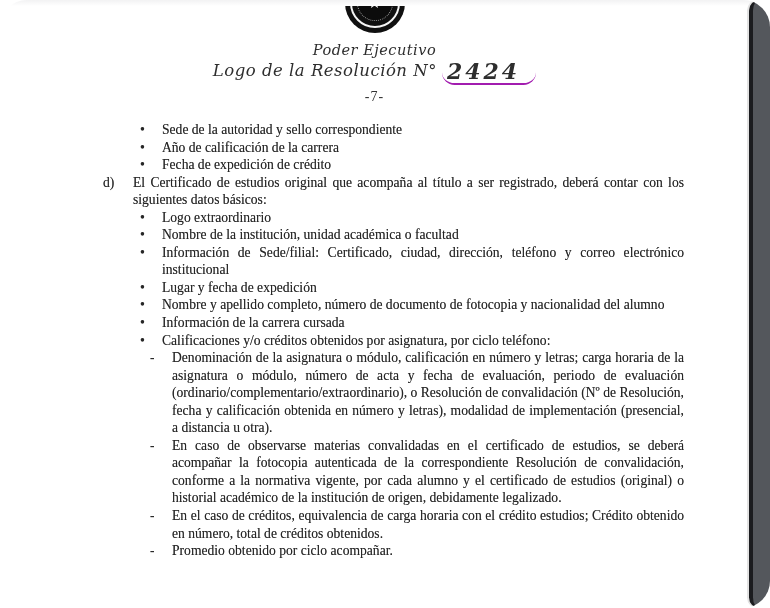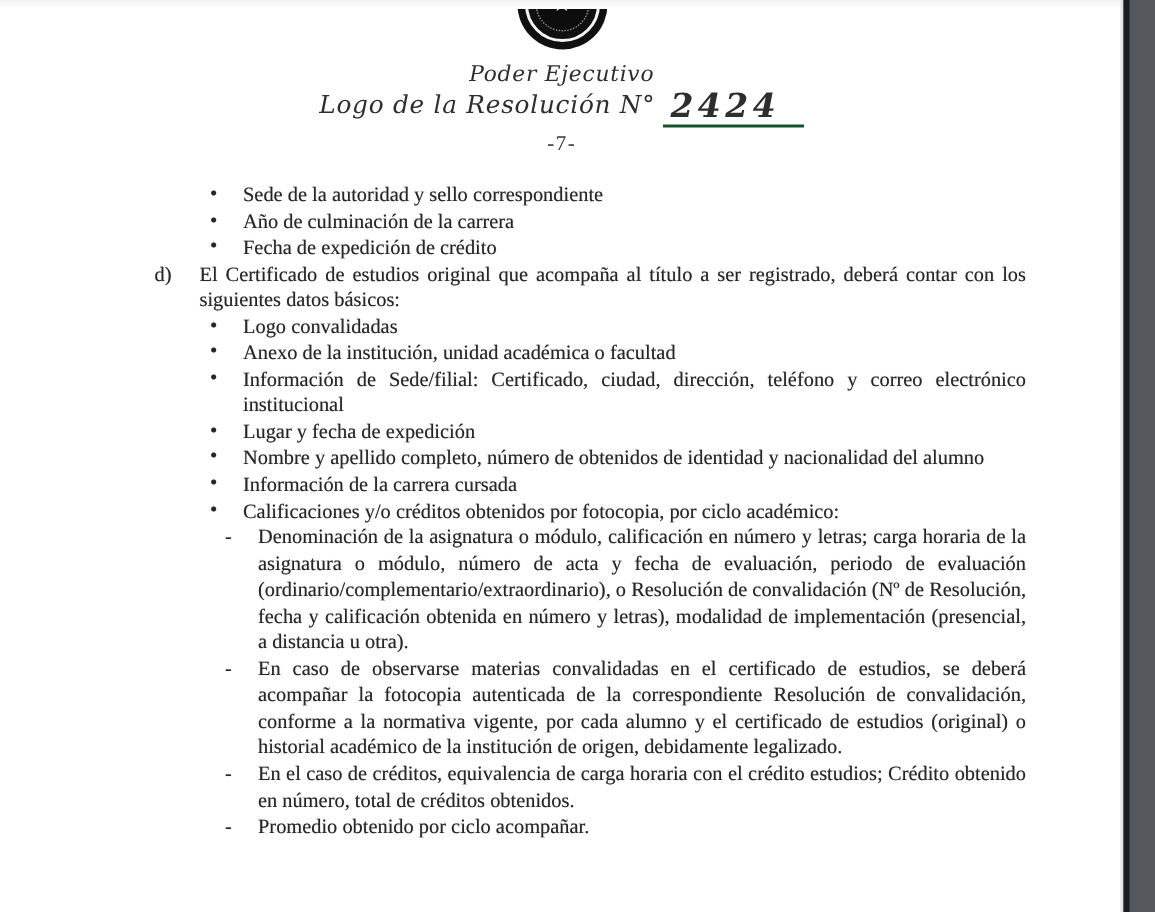--- a/index.html
+++ b/index.html
@@ -1,15 +1,15 @@
 <!DOCTYPE html>
 <html><head>
 <meta charset="utf-8">
 <style>
-  * { margin:0; padding:0; box-sizing:border-box; }
+  * { margin:0; padding:0; box-sizing:border-box;border-radius:27px; }
   html,body { width:770px; height:608px; }
   body {
     position:relative; overflow:hidden; background:#ffffff;
     font-family:"Liberation Serif", serif; color:#262626;
   }
   .top-band {
     position:absolute; top:0; left:0; width:100%; height:6px;
     background:linear-gradient(#f2f2f3, #ffffff); z-index:5;
   }
   .viewer-backdrop {
@@ -31,21 +31,21 @@
     border:1px dotted #9a9a9a; display:flex; align-items:center; justify-content:center;
     color:#ffffff; font-size:15px; line-height:1;
   }
   .script { font-family:"DejaVu Serif", serif; font-style:italic; color:#2e2e2e; letter-spacing:0.5px; }
   .h-line1 { font-size:14.5px; margin-top:9px; }
   .h-line2 { font-size:16.5px; margin-top:3px; }
   .h-line3 { font-size:16.5px; margin-top:2px; }
   .res-number {
     display:inline-block; font-family:"DejaVu Serif", serif; font-style:italic;
     font-weight:bold; font-size:22px; letter-spacing:3px; line-height:1;
-    border-bottom:2px solid #14532d; padding:0 16px 1px 5px; margin-left:5px;
+    border-bottom:2px solid #a21caf; padding:0 16px 1px 5px; margin-left:5px;
     vertical-align:-3px;
   }
   .page-num { font-size:14px; letter-spacing:1px; margin-top:4px; color:#333; }
 
   
   .doc-body {
     position:absolute; left:103px; top:121px; width:581px;
     font-size:13.6px; line-height:17.55px; color:#262626;
     text-shadow:0 0 0.6px rgba(55,55,55,0.55);
   }
@@ -80,59 +80,59 @@
   </div>
 
   <div class="doc-body">
 
     <div class="row bullet-row">
       <span class="bullet-marker">•</span>
       <span class="txt">Sede de la autoridad y sello correspondiente</span>
     </div>
     <div class="row bullet-row">
       <span class="bullet-marker">•</span>
-      <span class="txt">Año de culminación de la carrera</span>
+      <span class="txt">Año de calificación de la carrera</span>
     </div>
     <div class="row bullet-row">
       <span class="bullet-marker">•</span>
       <span class="txt">Fecha de expedición de crédito</span>
     </div>
 
     <div class="row d-row">
       <span class="d-label">d)</span>
       <span class="txt">El Certificado de estudios original que acompaña al título a ser registrado, deberá contar con los siguientes datos básicos:</span>
     </div>
 
     <div class="row bullet-row">
       <span class="bullet-marker">•</span>
-      <span class="txt">Logo convalidadas</span>
+      <span class="txt">Logo extraordinario</span>
     </div>
     <div class="row bullet-row">
       <span class="bullet-marker">•</span>
-      <span class="txt">Anexo de la institución, unidad académica o facultad</span>
+      <span class="txt">Nombre de la institución, unidad académica o facultad</span>
     </div>
     <div class="row bullet-row">
       <span class="bullet-marker">•</span>
       <span class="txt">Información de Sede/filial: Certificado, ciudad, dirección, teléfono y correo electrónico institucional</span>
     </div>
     <div class="row bullet-row">
       <span class="bullet-marker">•</span>
       <span class="txt">Lugar y fecha de expedición</span>
     </div>
     <div class="row bullet-row">
       <span class="bullet-marker">•</span>
-      <span class="txt">Nombre y apellido completo, número de obtenidos de identidad y nacionalidad del alumno</span>
+      <span class="txt">Nombre y apellido completo, número de documento de fotocopia y nacionalidad del alumno</span>
     </div>
     <div class="row bullet-row">
       <span class="bullet-marker">•</span>
       <span class="txt">Información de la carrera cursada</span>
     </div>
     <div class="row bullet-row">
       <span class="bullet-marker">•</span>
-      <span class="txt">Calificaciones y/o créditos obtenidos por fotocopia, por ciclo académico:</span>
+      <span class="txt">Calificaciones y/o créditos obtenidos por asignatura, por ciclo teléfono:</span>
     </div>
 
     <div class="row sub-row">
       <span class="sub-marker">-</span>
       <span class="txt">Denominación de la asignatura o módulo, calificación en número y letras; carga horaria de la asignatura o módulo, número de acta y fecha de evaluación, periodo de evaluación (ordinario/complementario/extraordinario), o Resolución de convalidación (Nº de Resolución, fecha y calificación obtenida en número y letras), modalidad de implementación (presencial, a distancia u otra).</span>
     </div>
     <div class="row sub-row">
       <span class="sub-marker">-</span>
       <span class="txt">En caso de observarse materias convalidadas en el certificado de estudios, se deberá acompañar la fotocopia autenticada de la correspondiente Resolución de convalidación, conforme a la normativa vigente, por cada alumno y el certificado de estudios (original) o historial académico de la institución de origen, debidamente legalizado.</span>
     </div>

